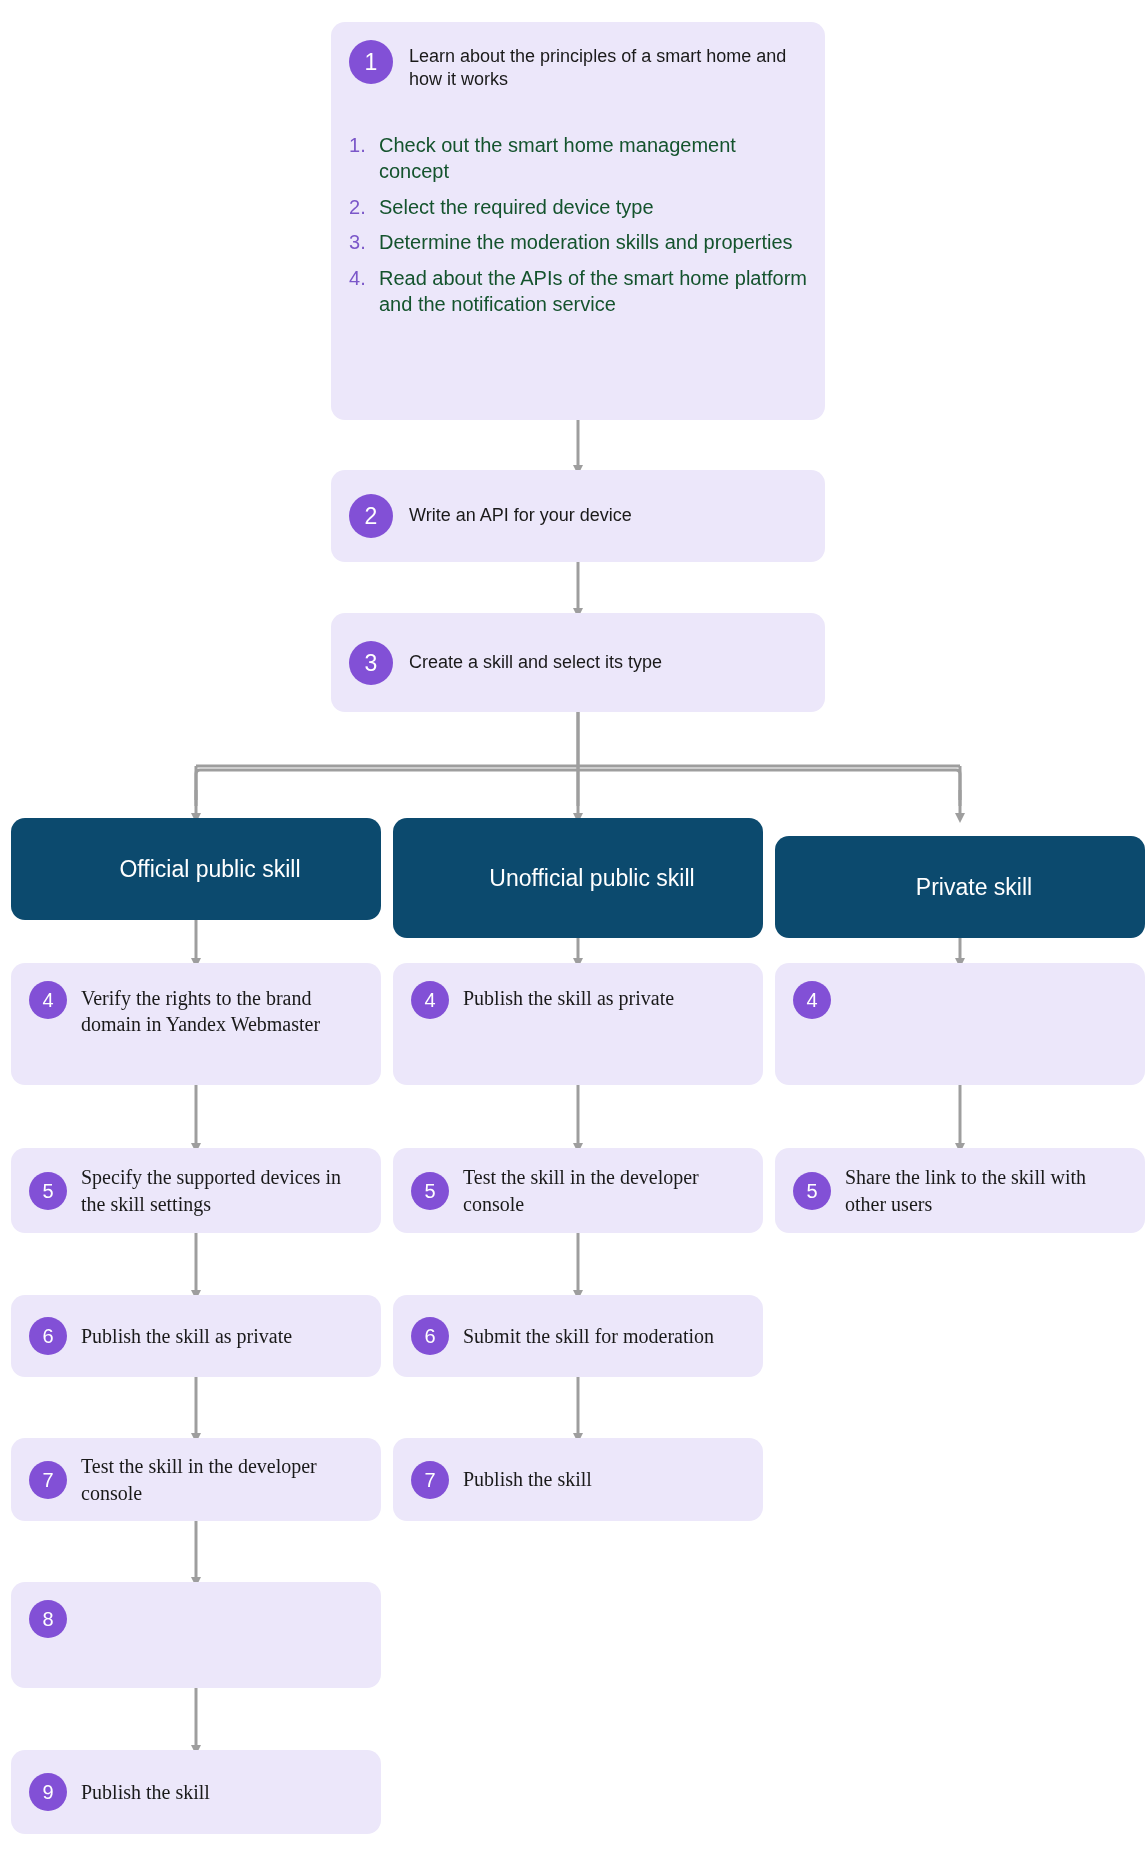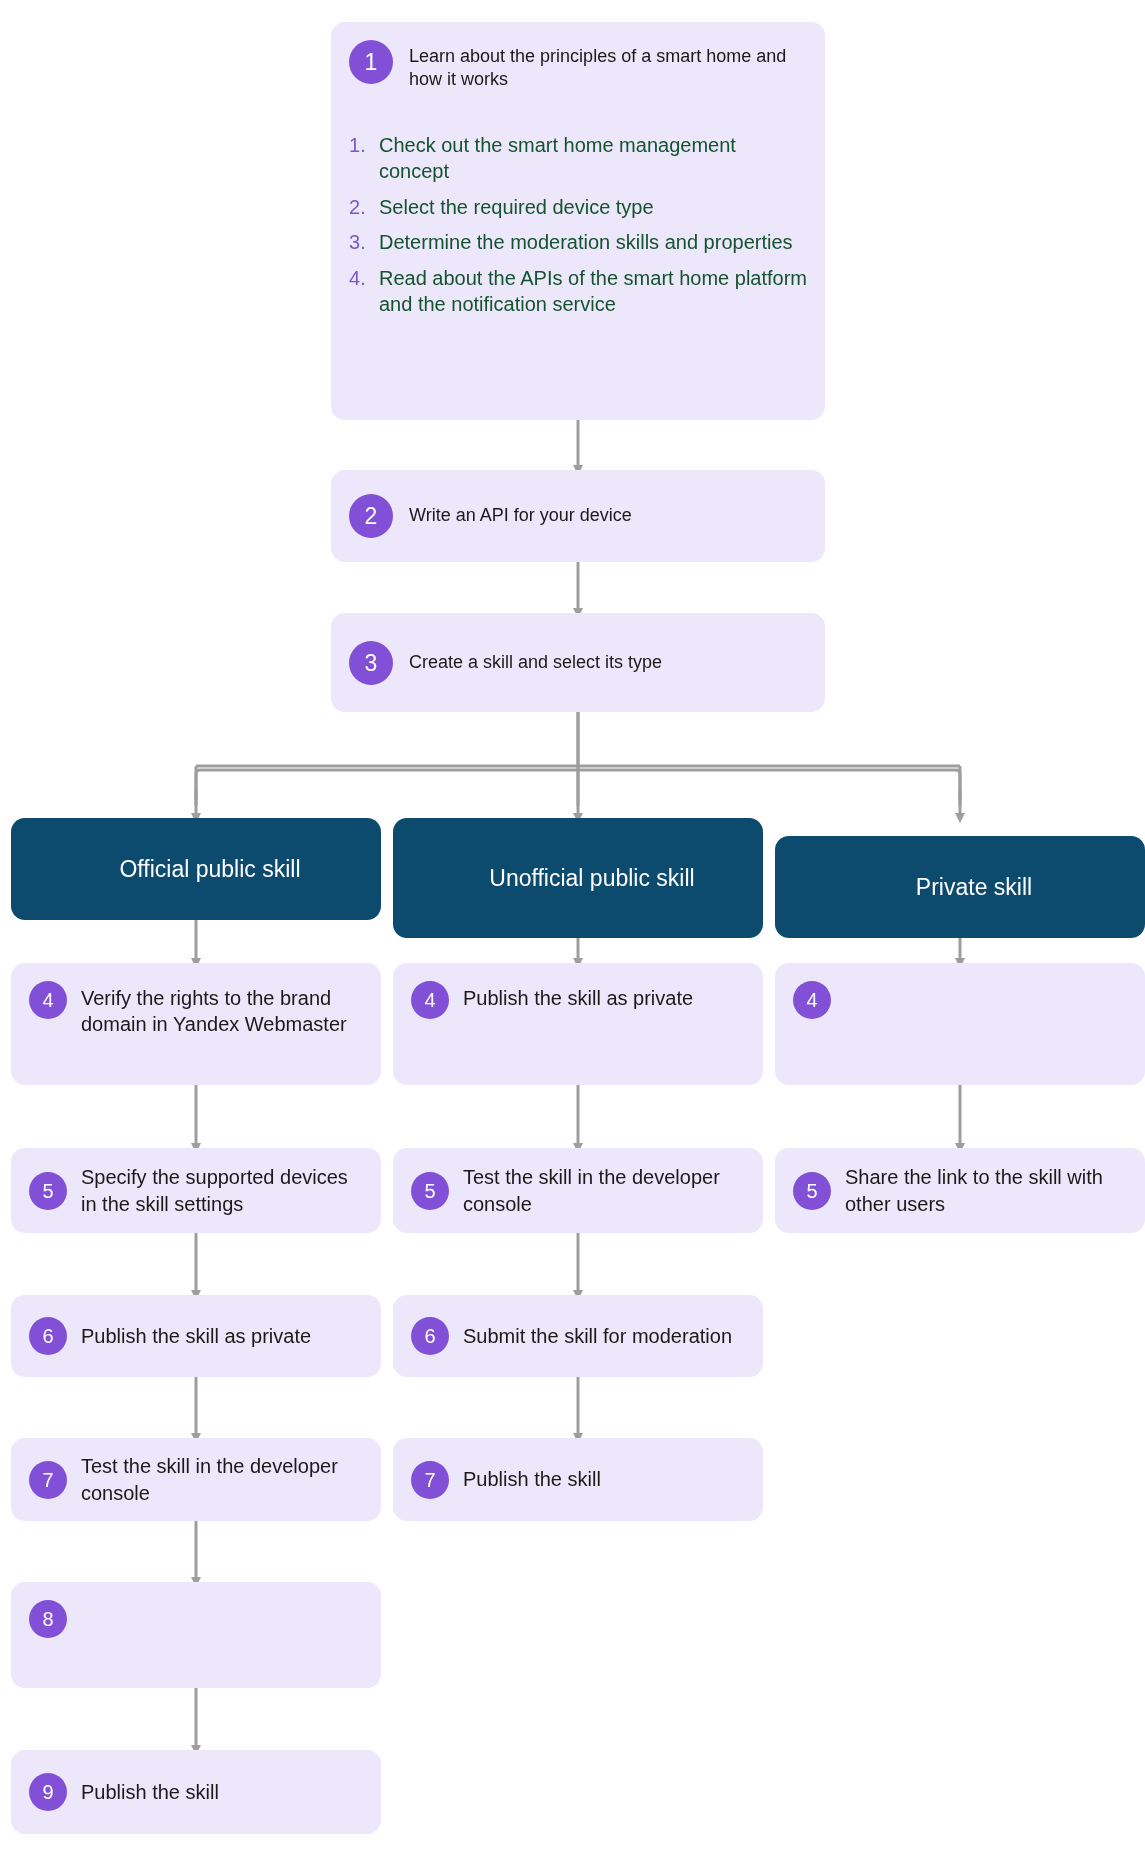--- a/index.html
+++ b/index.html
@@ -48,20 +48,21 @@
   .node-title {
     font-size: 18px;
     line-height: 1.3;
     color: #1a1a1a;
     padding-top: 5px;
   }
   .node-title.sm {
     font-size: 20px;
     line-height: 1.32;
     padding-top: 4px;
+    font-family: Liberation Serif, serif;
   }
   .substeps {
     position: absolute;
     left: 18px;
     right: 16px;
     top: 110px;
     list-style: none;
     counter-reset: sub;
   }
   .substeps li {

